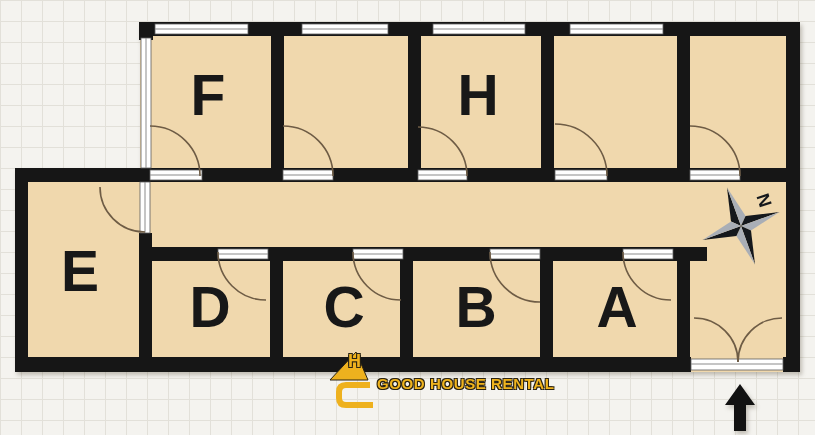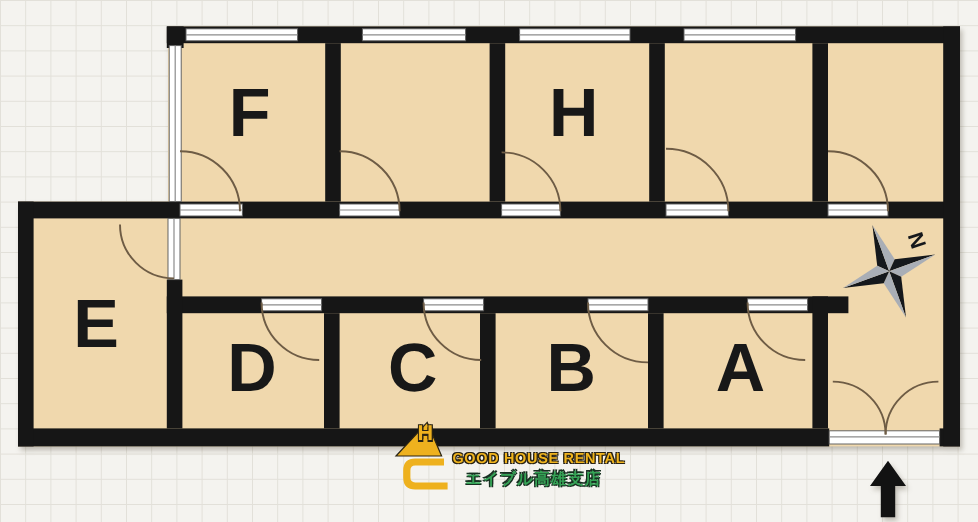--- a/index.html
+++ b/index.html
@@ -45,21 +45,21 @@
     text-shadow:-1px -1px 0 #2a2313,1px -1px 0 #2a2313,-1px 1px 0 #2a2313,1px 1px 0 #2a2313;
   }
   .logo .name-cjk{
     position:absolute;left:43px;top:5px;
     font-weight:700;font-size:21px;letter-spacing:0px;color:#f0b41e;
     text-shadow:-1px -1px 0 #2a2313,1px -1px 0 #2a2313,-1px 1px 0 #2a2313,1px 1px 0 #2a2313;
     white-space:nowrap;
   }
   .logo .name-en{
     position:absolute;left:55px;top:29px;
-    font-weight:700;font-size:12px;letter-spacing:.6px;color:#f0b41e;
+    font-weight:700;font-size:15px;letter-spacing:.6px;color:#f0b41e;
     text-shadow:-1px -1px 0 #2a2313,1px -1px 0 #2a2313,-1px 1px 0 #2a2313,1px 1px 0 #2a2313;
     white-space:nowrap;
   }
   .logo .branch-jp{
     position:absolute;left:66px;top:44px;
     font-weight:700;font-size:13px;letter-spacing:1px;color:#35a356;
     text-shadow:-1px -1px 0 #173021,1px -1px 0 #173021,-1px 1px 0 #173021,1px 1px 0 #173021;
     white-space:nowrap;
   }
 </style>
@@ -178,16 +178,15 @@
 
   <div class="north-label">N</div>
 
   <div class="logo">
     <svg class="house" width="56" height="60" viewBox="0 0 56 60">
       <polygon points="32,3 6,31 44,31" fill="#eeb11e" stroke="#2a2313" stroke-width="1"></polygon>
       <path d="M 46 36 L 22 36 Q 15 36 15 43 L 15 49 Q 15 56 22 56 L 49 56" fill="none" stroke="#eeb11e" stroke-width="6"></path>
     </svg>
     <div class="monogram">H</div>
     <div class="name-en">GOOD HOUSE RENTAL</div>
-    <div class="branch-jp">エイブル高雄支店</div>
   </div>
 
 </div>
 
 </body></html>

